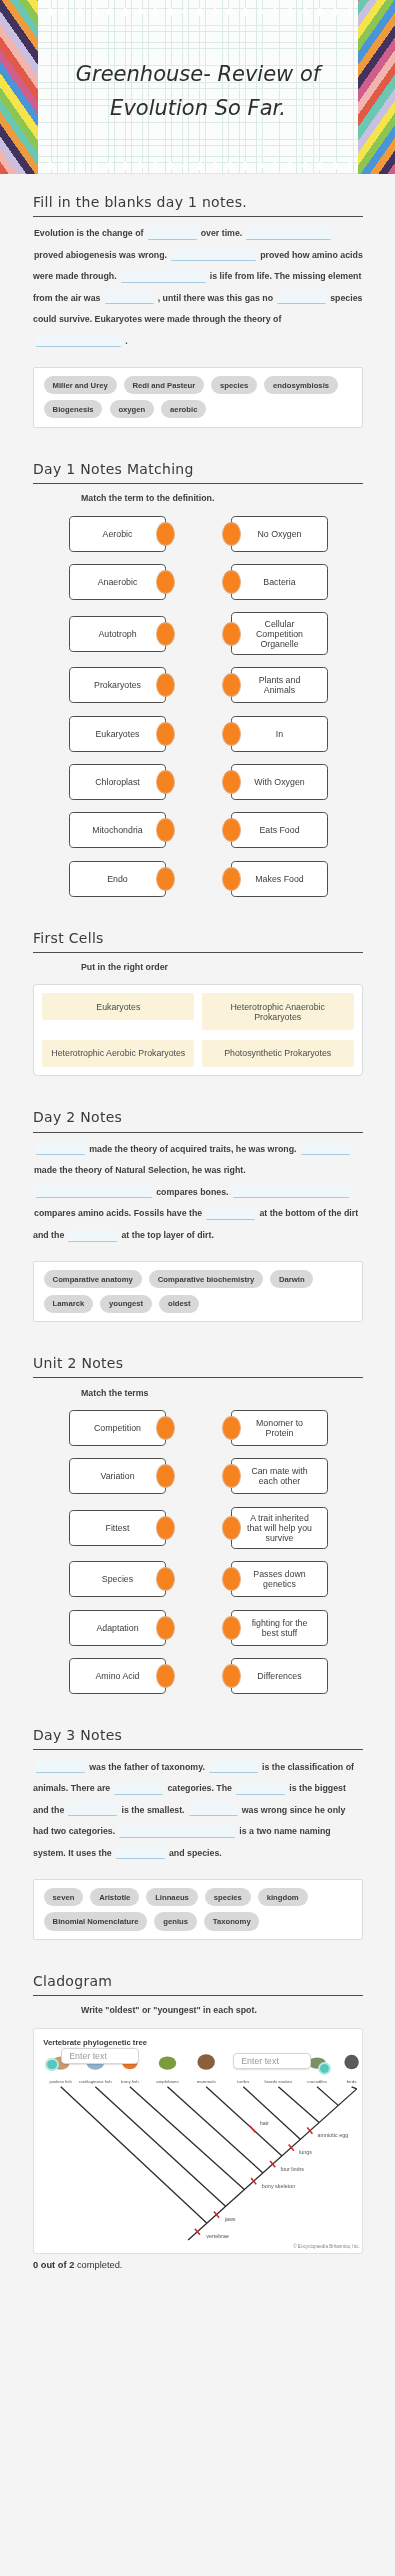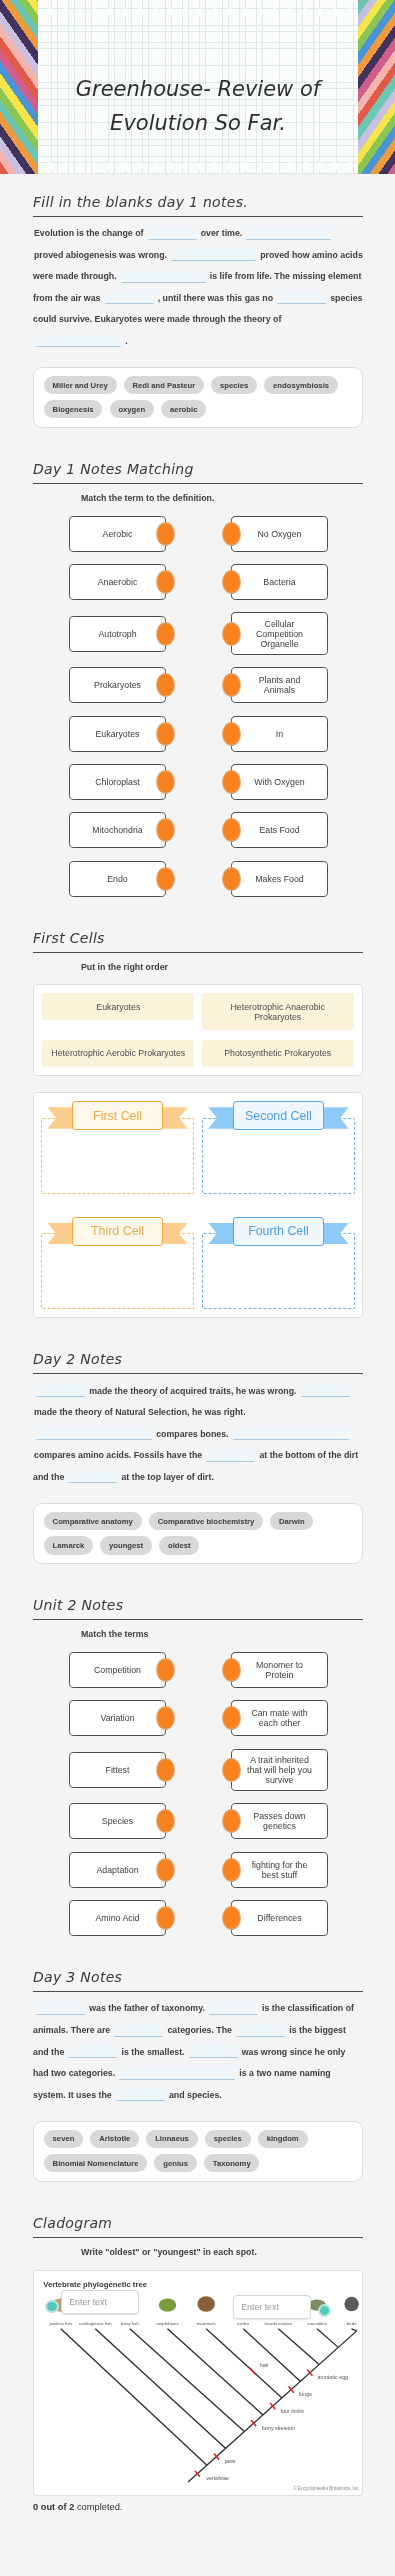--- a/index.html
+++ b/index.html
@@ -14,35 +14,35 @@
       #fbfdfc; overflow:hidden; }
   .chev { position:absolute; top:0; bottom:0; width:38px; }
   .chev.left { left:0;
     background:repeating-linear-gradient(55deg,#e05a47 0 7.2px,#f2b5ad 7.2px 14.4px,#c9bfe0 14.4px 21.6px,#41335e 21.6px 29px,#f09a3e 29px 36px,#6cc7b2 36px 43px,#8bc653 43px 50px,#f5e54a 50px 58px,#4a94d8 58px 65px,#cf5e8c 65px 72px); }
   .chev.right { right:0;
     background:repeating-linear-gradient(-55deg,#cf5e8c 0 7.2px,#41335e 7.2px 14.4px,#f09a3e 14.4px 21.6px,#4a94d8 21.6px 29px,#8bc653 29px 36px,#f5e54a 36px 43px,#c9bfe0 43px 50px,#6cc7b2 50px 58px,#e05a47 58px 65px,#f2b5ad 65px 72px); }
   .holes { position:absolute; left:43px; right:43px; height:12.4px;
     background:radial-gradient(ellipse 4.1px 5.7px at 7.2px 6.2px,#ffffff 68%,transparent 72%); background-size:15px 12.4px; background-repeat:repeat-x; }
   .holes.top { top:6.2px; } .holes.bottom { bottom:2.1px; }
   .htitle { position:absolute; left:43px; right:43px; top:58px; text-align:center;
-    font-family:"DejaVu Sans",sans-serif; font-style:italic; font-size:21px; line-height:1.6; color:#2e2e2e;margin-top:15px; }
+    font-family:"DejaVu Sans",sans-serif; font-style:italic; font-size:21px; line-height:1.6; color:#2e2e2e; }
 
   
   .section { padding:0 33px; margin-top:33px; }
-  .stitle { font-family:"DejaVu Sans",sans-serif; font-style:italic; font-size:14px; color:#3a3a3a; letter-spacing:0.3px; }
+  .stitle { font-family:"DejaVu Sans",sans-serif; font-size:14px; color:#3a3a3a; letter-spacing:0.3px; }
   .rule { border-bottom:0.8px solid #4c4c4c; margin-top:6.2px; }
   .prompt { font-size:8.8px; color:#3e3e3e; margin-top:9.3px; font-weight:bold;padding-left:48px; }
 
   .fillpara { font-size:8.8px; line-height:2.45; color:#3e3e3e; margin-top:6.2px; font-weight:bold; }
   .fillpara .seg { margin:0 1px; }
   .blank { display:inline-block; height:13px; vertical-align:-3.6px; margin:0 3.1px;
     border-bottom:0.8px solid #a9cade; background:#f0f7fb; border-radius:1px; }
   .blank.s { width:49px; } .blank.m { width:85px; } .blank.l { width:116px; }
 
-  .bank { background:#fff; border:0.5px solid #dcdcdc; border-radius:9px; padding:5.2px 6.2px; margin-top:14.4px; min-height:31px; }
+  .bank { background:#fff; border:0.5px solid #dcdcdc; border-radius:2px; padding:5.2px 6.2px; margin-top:14.4px; min-height:31px; }
   .chip { display:inline-block; background:#d8d8d8; border-radius:9.8px; padding:4.6px 8.8px; margin:3.1px 3.6px;
     font-size:7.7px; font-weight:bold; color:#3c3c3c; }
 
   
   .mrows { margin-top:4.1px; }
   .mrow { display:flex; align-items:center; margin-top:12.4px; padding-left:36px; }
   .mbox { position:relative; width:97px; min-height:36px; background:#fff; border:0.8px solid #4c4c4c;
     border-radius:4.6px; display:flex; align-items:center; justify-content:center; text-align:center;
     padding:5.2px 10.3px; font-size:8.8px; color:#3c3c3c; }
   .mbox.right { margin-left:65px; }
@@ -70,21 +70,21 @@
   .zone.orange .ribbon::before, .zone.orange .ribbon::after { background:#fbce8e; }
   .zone.blue   .ribbon::before, .zone.blue   .ribbon::after { background:#8ecaf7; }
   .rlabel { position:absolute; top:0; left:25px; right:25px; height:29px; border-radius:3.1px; z-index:3;
     display:flex; align-items:center; justify-content:center; font-size:12.4px; border:1px solid; }
   .zone.orange .rlabel { background:#fdf8ea; border-color:#f2a93b; color:#eba94a; }
   .zone.blue   .rlabel { background:#eff7fd; border-color:#57a7e6; color:#4d9fe3; }
 
   
   .imgcard { position:relative; background:#fff; border:0.5px solid #e0e0e0; border-radius:3.1px; margin-top:12.4px; padding:2.1px; }
   svg text { font-family:"Liberation Sans",sans-serif; }
-  .etext { position:absolute; z-index:4; width:78px; height:24px; background:#fff; border:0.5px solid #d6d6d6;
+  .etext { position:absolute; z-index:4; width:78px; height:16px; background:#fff; border:0.5px solid #d6d6d6;
     border-radius:4.6px; box-shadow:0 0.5px 1.5px rgba(0,0,0,.12); color:#9a9a9a; font-size:8.8px; padding:0 7.2px; }
   .etext::placeholder { color:#9a9a9a; }
   .tdot { position:absolute; z-index:5; width:13.4px; height:13.4px; border-radius:50%;
     background:#57c7bd; border:2.6px solid #b9e7e2; }
   .completed { margin-top:6.2px; font-size:9.3px; color:#333; }
   .completed b { font-weight:bold; }
 </style>
 </head>
 <body>
 
@@ -208,50 +208,20 @@
 <div class="section">
   <div class="stitle">First Cells</div>
   <div class="rule"></div>
   <div class="prompt">Put in the right order</div>
   <div class="cards">
 
   <div class="card">Eukaryotes</div>
       <div class="card">Heterotrophic Anaerobic Prokaryotes</div>
       <div class="card">Heterotrophic Aerobic Prokaryotes</div>
       <div class="card">Photosynthetic Prokaryotes</div>
-    </div>
-  <div class="zones">
-
-      <div class="zone orange">
-        <div class="ribbon">
-          <div class="rlabel">First Cell</div>
-        </div>
-        <div class="dashed"></div>
-      </div>
-
-      <div class="zone blue">
-        <div class="ribbon">
-          <div class="rlabel">Second Cell</div>
-        </div>
-        <div class="dashed"></div>
-      </div>
-
-      <div class="zone orange">
-        <div class="ribbon">
-          <div class="rlabel">Third Cell</div>
-        </div>
-        <div class="dashed"></div>
-      </div>
-
-      <div class="zone blue">
-        <div class="ribbon">
-          <div class="rlabel">Fourth Cell</div>
-        </div>
-        <div class="dashed"></div>
-      </div>
     </div>
 </div>
 
 <div class="section">
   <div class="stitle">Day 2 Notes</div>
   <div class="rule"></div>
   <p class="fillpara"><span class="blank s"></span><span class="seg">made the theory of acquired traits, he was wrong.</span><span class="blank s"></span><span class="seg">made the theory of Natural Selection, he was right.</span><span class="blank l"></span><span class="seg">compares bones.</span><span class="blank l"></span><span class="seg">compares amino acids. Fossils have the</span><span class="blank s"></span><span class="seg">at the bottom of the dirt and the</span><span class="blank s"></span><span class="seg">at the top layer of dirt.</span></p>
   <div class="bank">
     
   <span class="chip">Comparative anatomy</span><span class="chip">Comparative biochemistry</span><span class="chip">Darwin</span><span class="chip">Lamarck</span><span class="chip">youngest</span><span class="chip">oldest</span></div>

